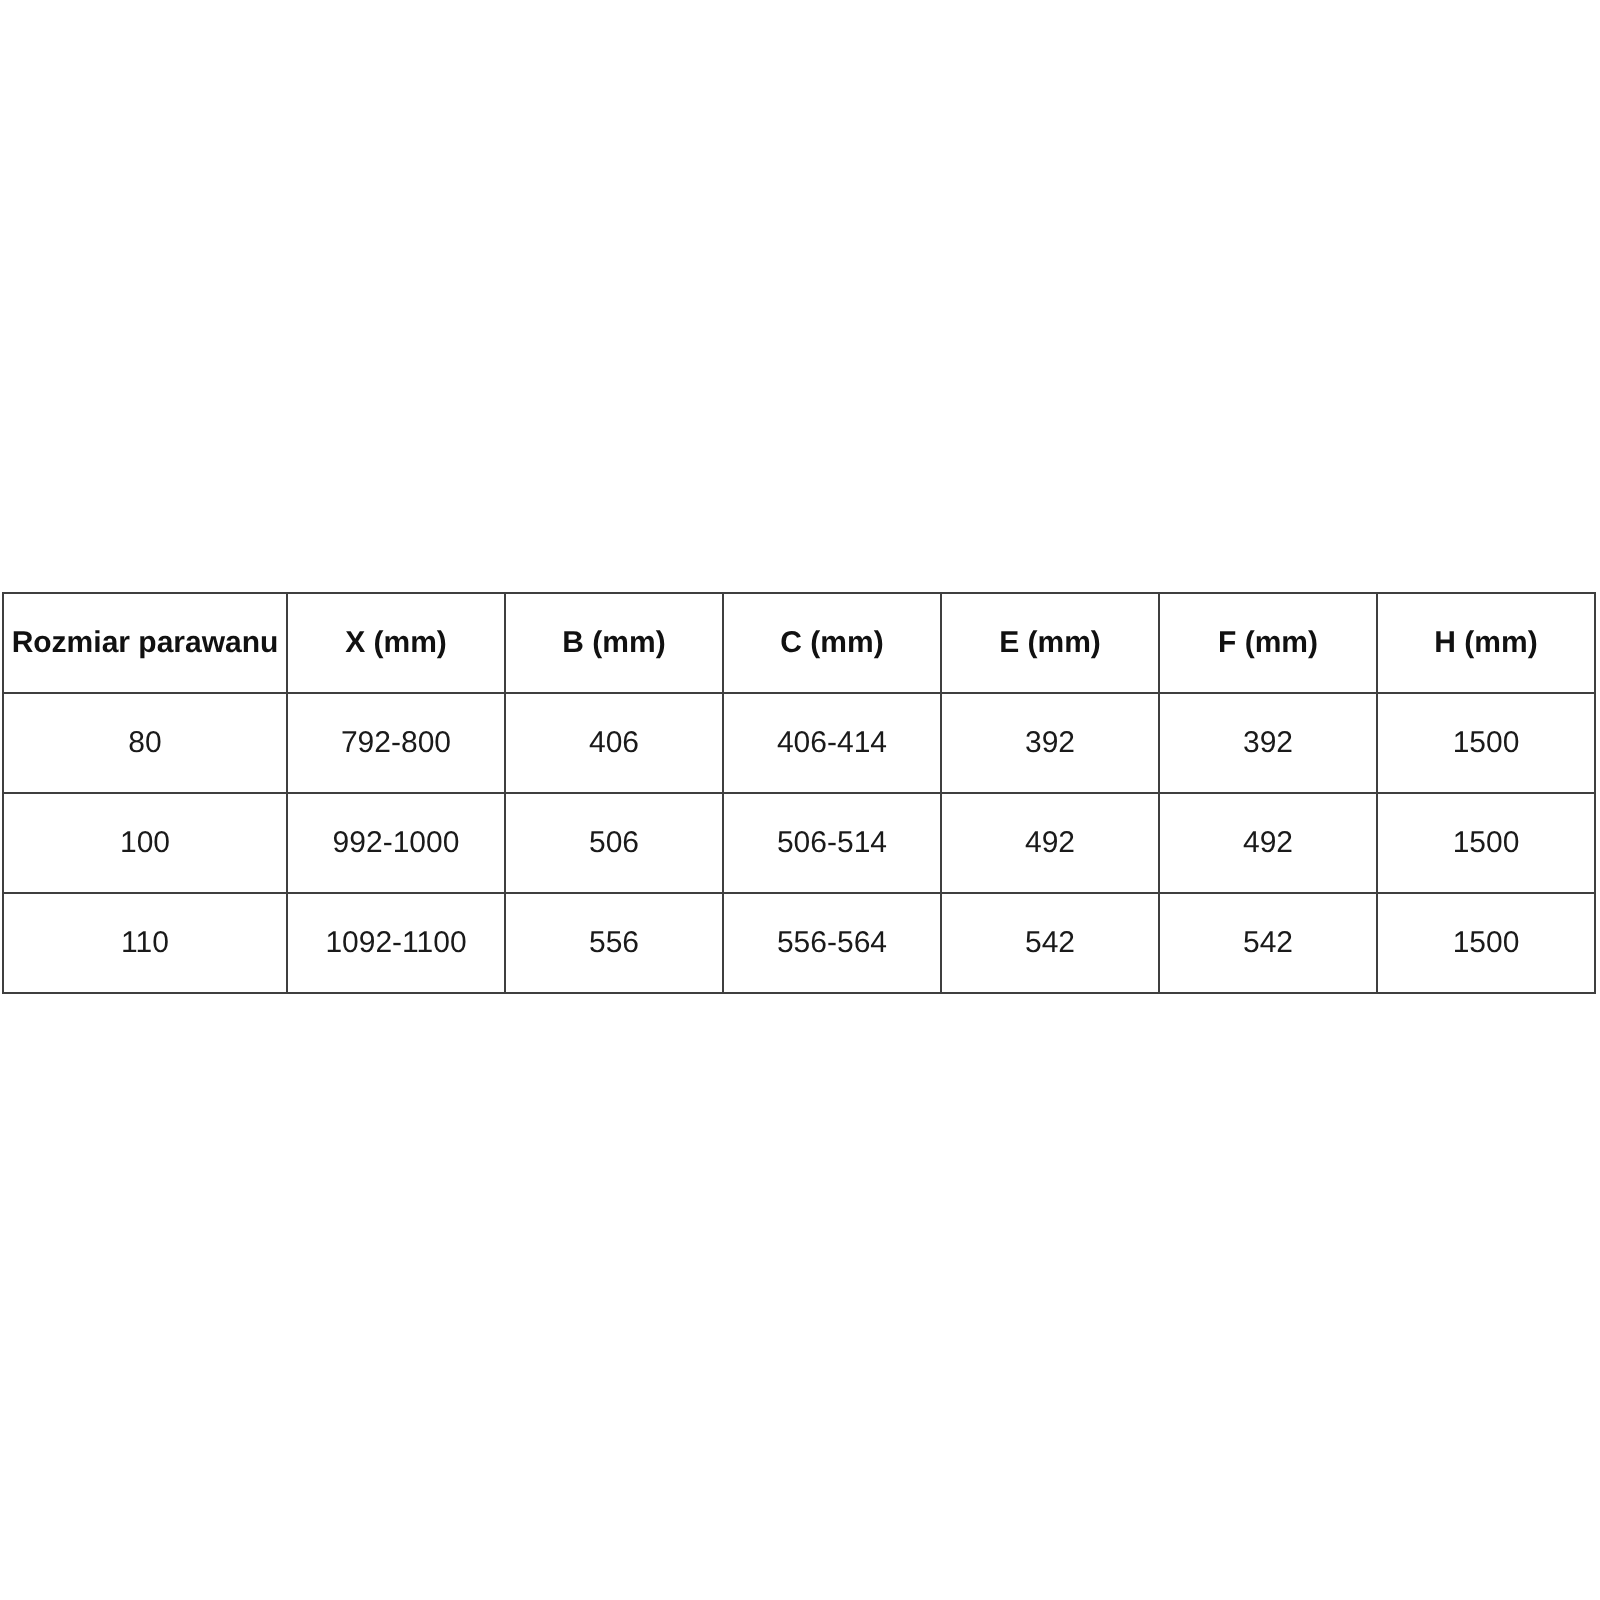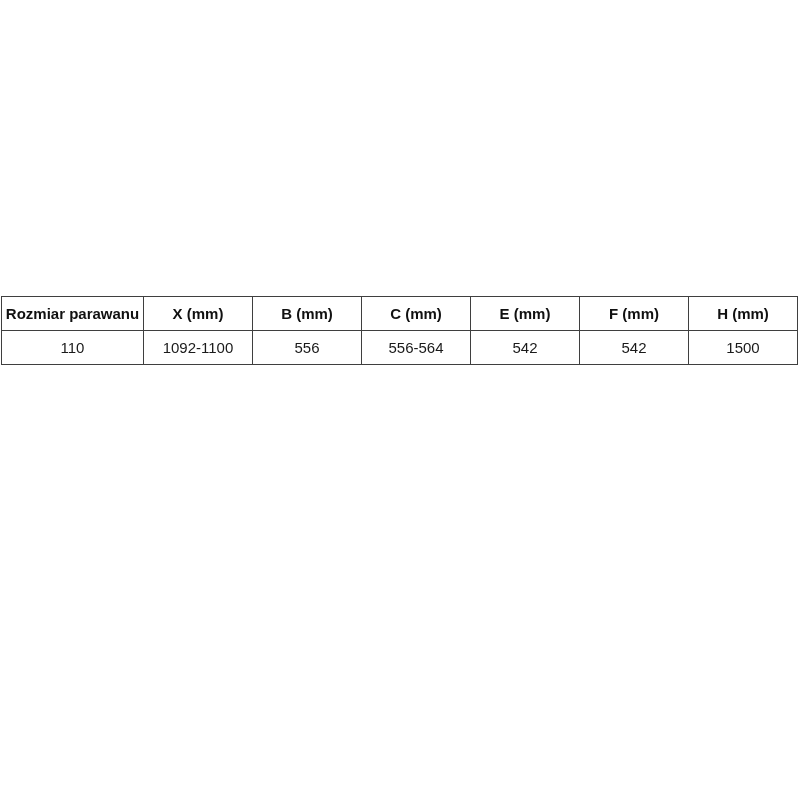--- a/index.html
+++ b/index.html
@@ -21,21 +21,21 @@
     table-layout: fixed;
   }
   table.spec-table th,
   table.spec-table td {
     border: 1px solid #3f3f3f;
     height: 34px;
     text-align: center;
     vertical-align: middle;
     font-size: 15px;
     color: #1a1a1a;
-    padding: 0 2px;
+    padding: 16px 2px;
     white-space: nowrap;
     overflow: hidden;
   }
   table.spec-table th {
     font-weight: bold;
     color: #111111;
   }
   col.c0 { width: 142px; }
   col.cn { width: 109px; }
 </style>
@@ -59,20 +59,38 @@
         <th>X (mm)</th>
         <th>B (mm)</th>
         <th>C (mm)</th>
         <th>E (mm)</th>
         <th>F (mm)</th>
         <th>H (mm)</th>
       </tr>
     </thead>
     <tbody>
       <tr>
+        <td>80</td>
+        <td>792-800</td>
+        <td>406</td>
+        <td>406-414</td>
+        <td>392</td>
+        <td>392</td>
+        <td>1500</td>
+      </tr>
+      <tr>
+        <td>100</td>
+        <td>992-1000</td>
+        <td>506</td>
+        <td>506-514</td>
+        <td>492</td>
+        <td>492</td>
+        <td>1500</td>
+      </tr>
+      <tr>
         <td>110</td>
         <td>1092-1100</td>
         <td>556</td>
         <td>556-564</td>
         <td>542</td>
         <td>542</td>
         <td>1500</td>
       </tr>
     </tbody>
   </table>

